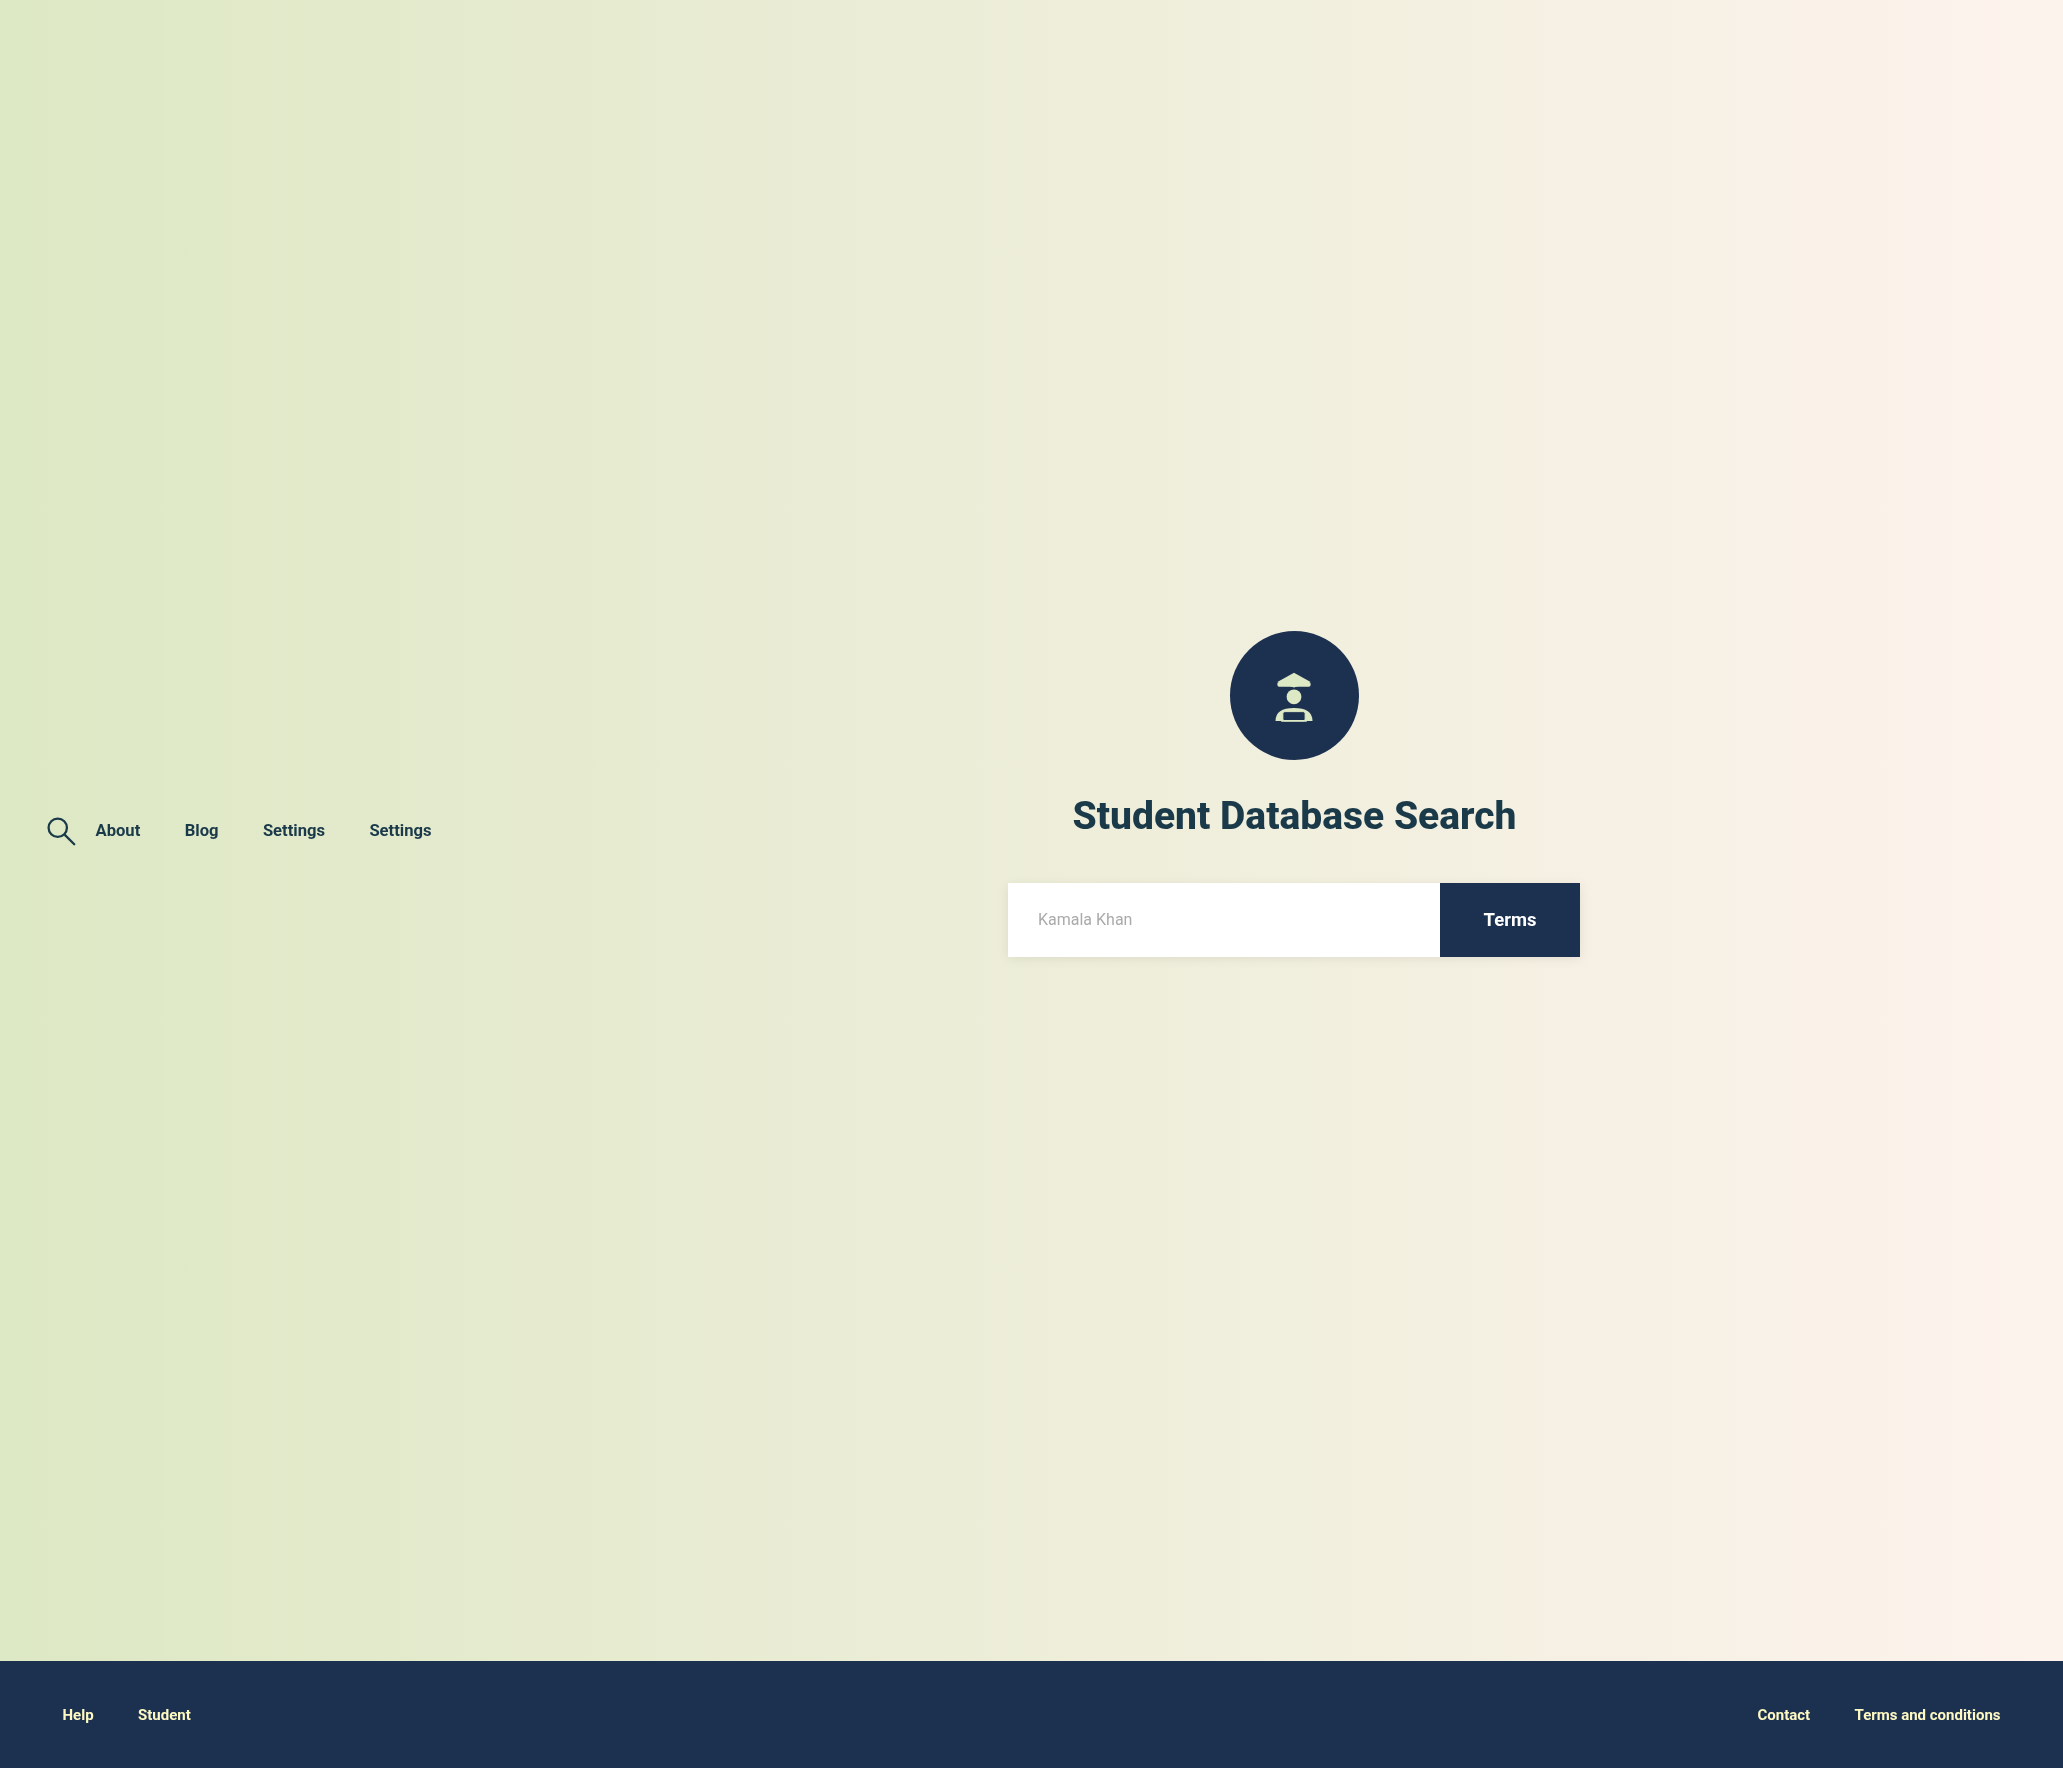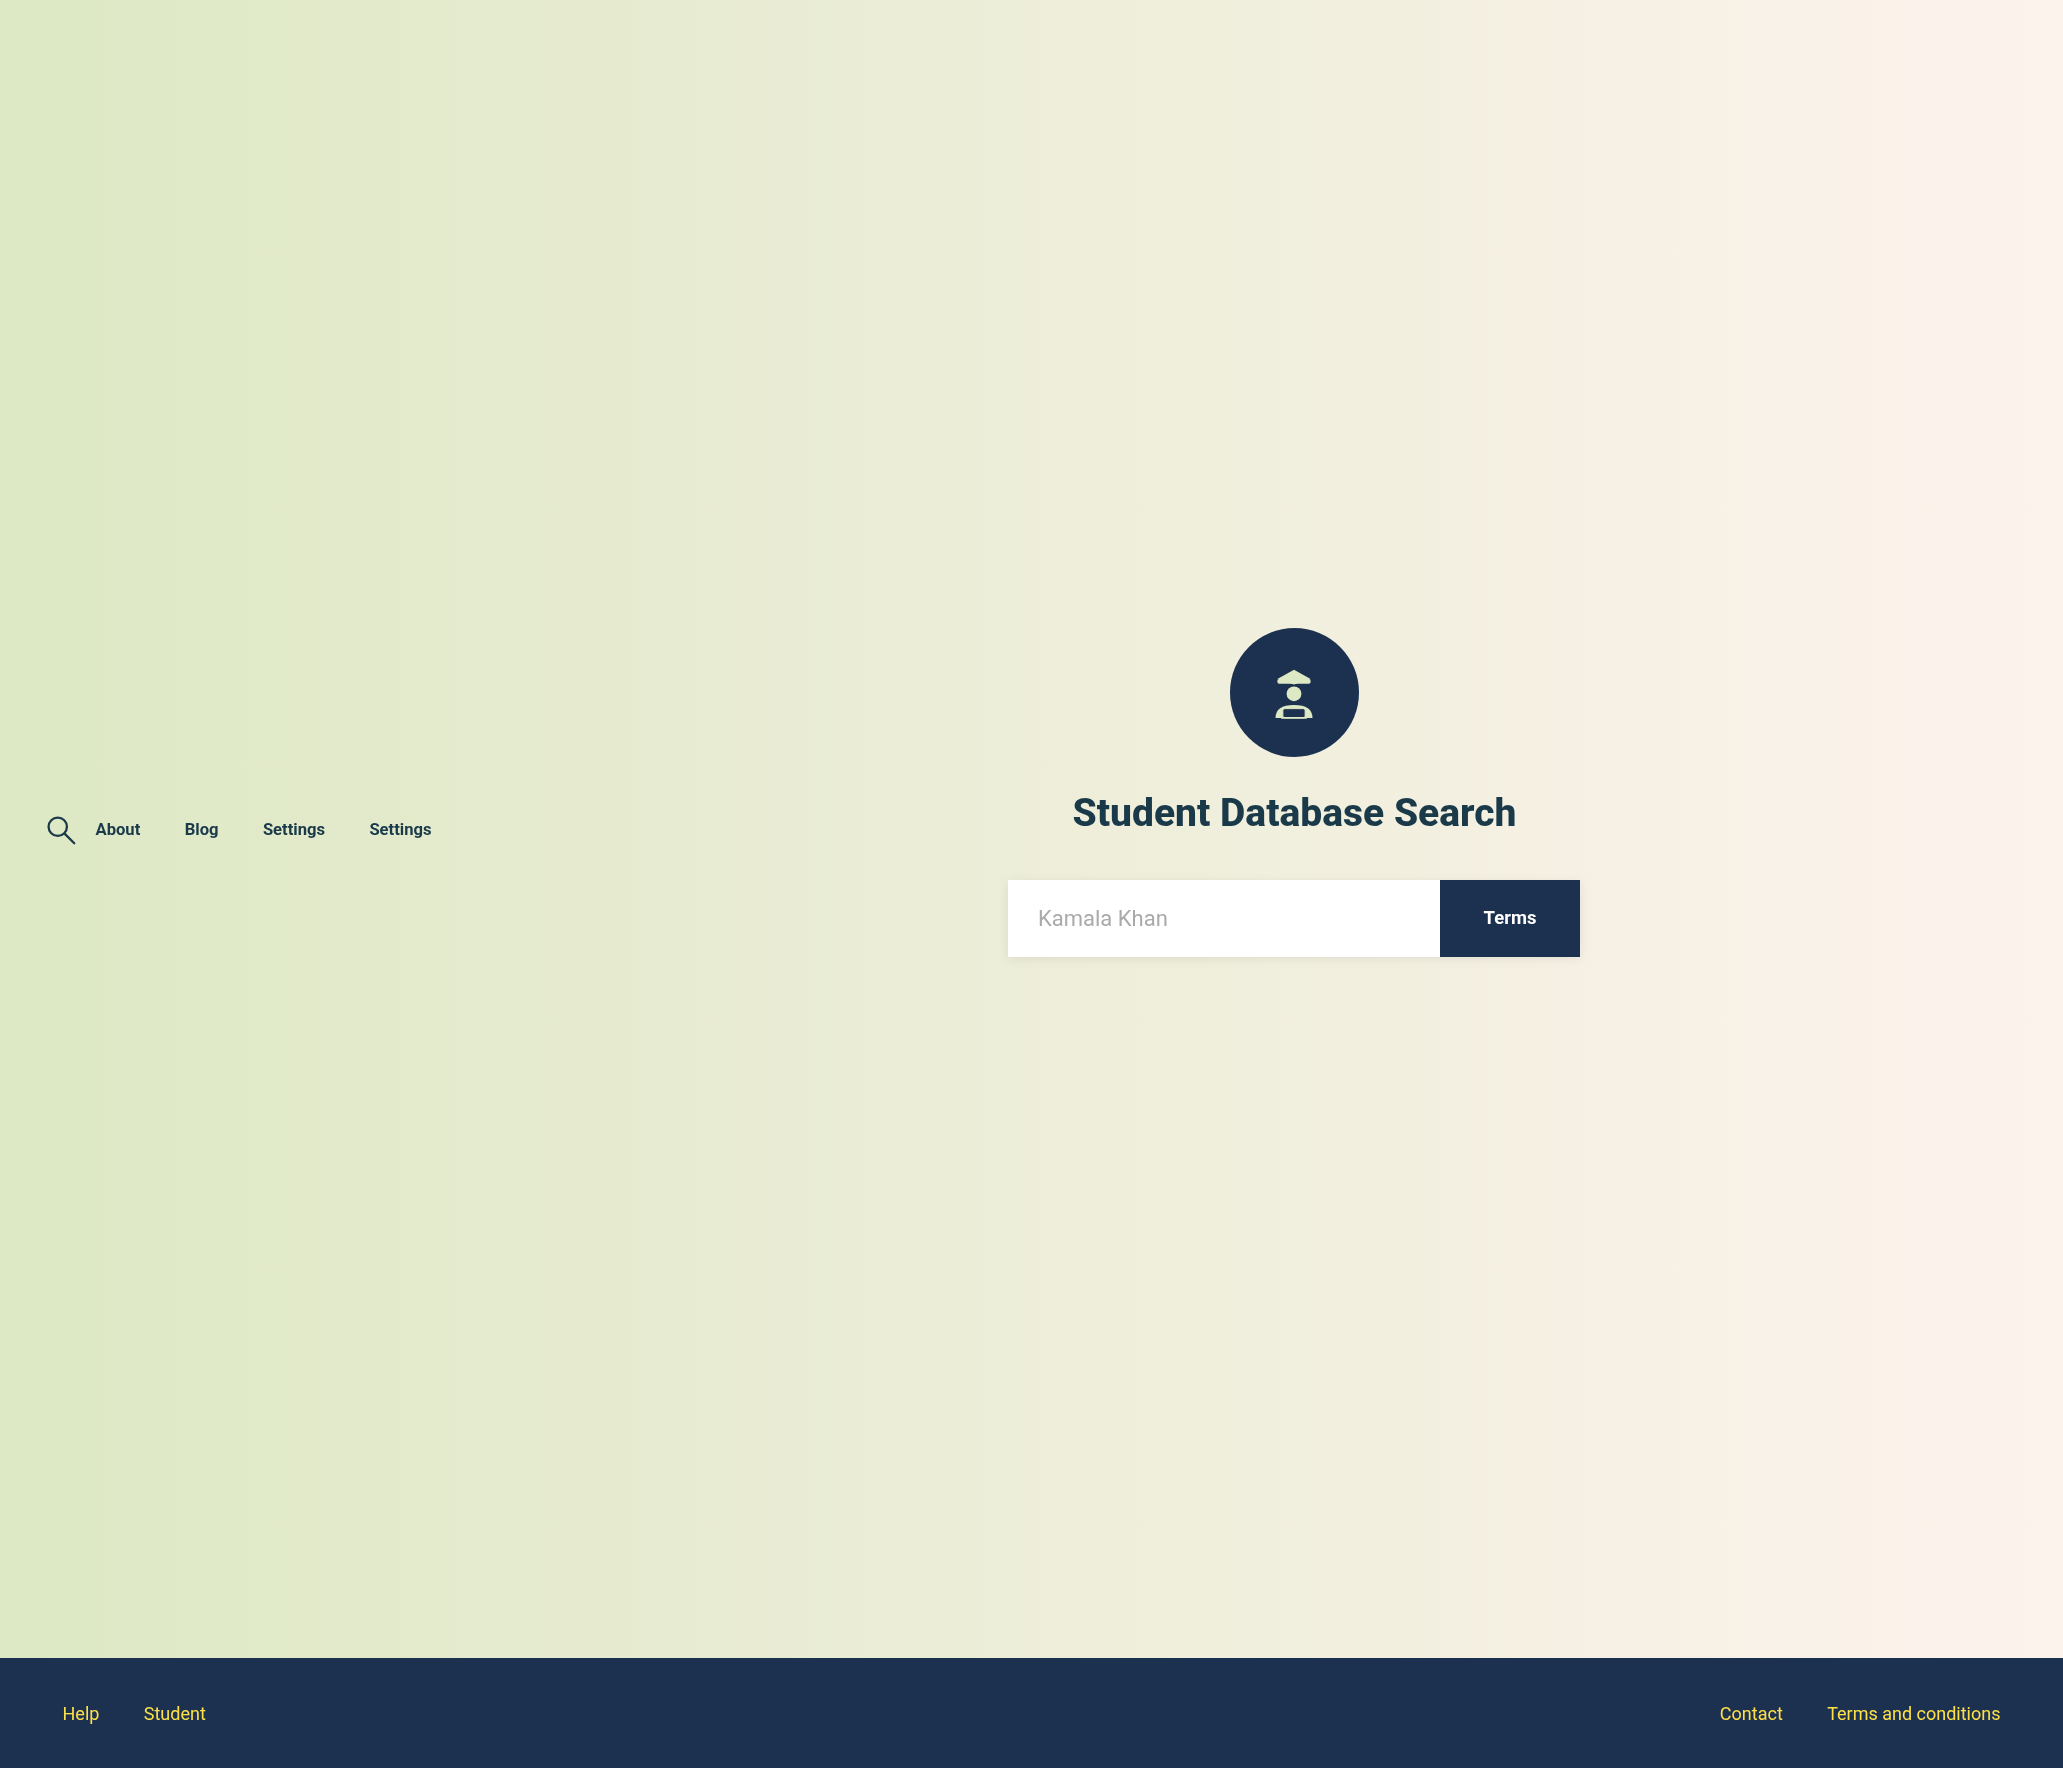--- a/index.html
+++ b/index.html
@@ -94,21 +94,21 @@
     .search-bar {
       display: flex;
       width: 572px;
       max-width: 90vw;
       box-shadow: 0 1.8px 11px rgba(0,0,0,0.08);
     }
 
     .search-input {
       flex: 1;
       padding: 26px 29.5px;
-      font-size: 22px;
+      font-size: 16px;
       border: none;
       outline: none;
       background: #fff;
       color: #888;
       font-family: inherit;
     }
 
     .search-input::placeholder {
       color: #aaa;
     }
@@ -138,23 +138,23 @@
       display: flex;
       gap: 7.4px;
     }
 
     .footer-right {
       display: flex;
       gap: 7.4px;
     }
 
     .footer-link {
-      color: #fde047;
-      font-size: 18px;
-      font-weight: 400;
+      color: #fef9c3;
+      font-size: 15px;
+      font-weight: 700;
       padding: 7.4px 18.5px;
       cursor: pointer;
       text-decoration: none;
     }
   </style>
 </head>
 <body>
 
 <div class="main-content">
 

